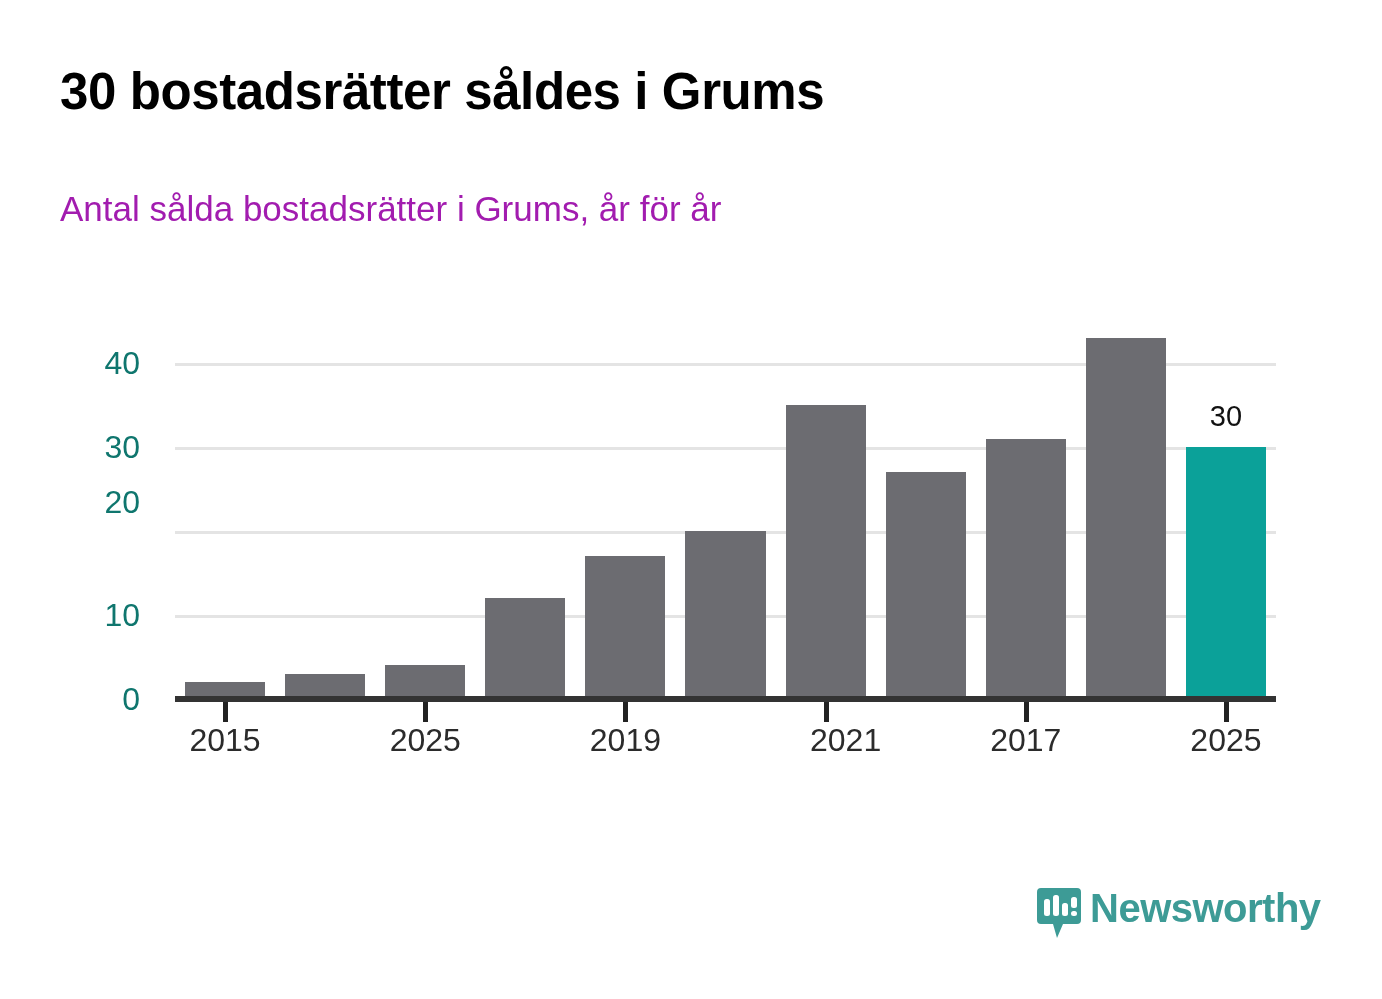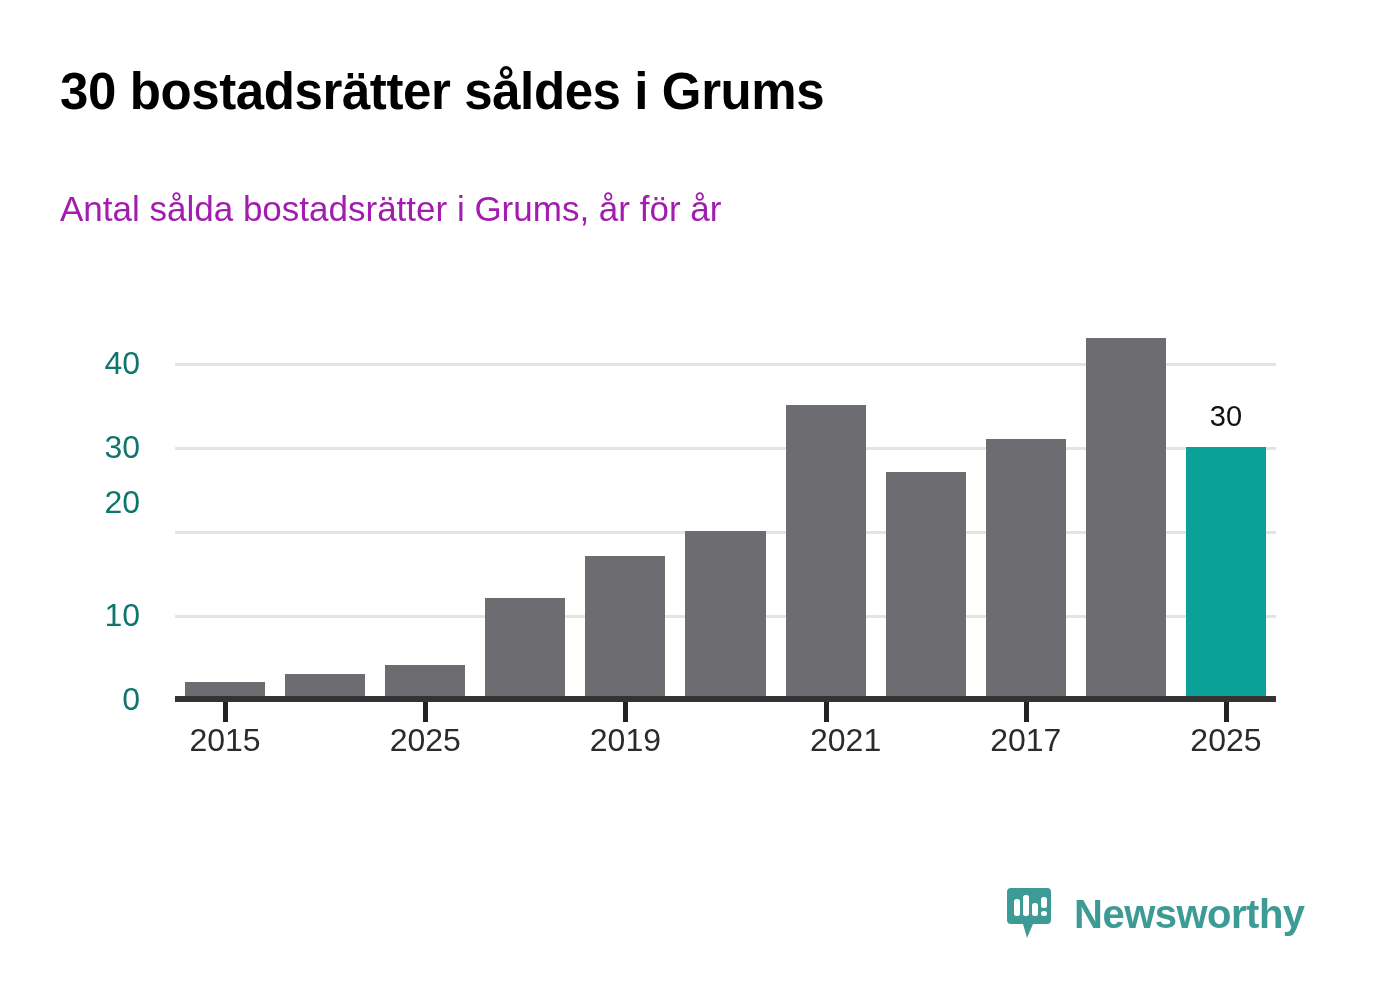--- a/index.html
+++ b/index.html
@@ -114,25 +114,25 @@
     position: absolute;
     left: 60px;
     top: 868px;
     width: 1260px;
     font-size: 26px;
     line-height: 1.42;
     color: #6b6b6f;
   }
   .logo {
     position: absolute;
-    left: 1007px;
+    left: 1037px;
     top: 888px;
     display: flex;
-    align-items: center;
-    gap: 23px;
+    align-items: flex-start;
+    gap: 9px;
   }
   .logo-mark { width: 44px; height: 52px; display: block; }
   .logo-text {
     font-size: 40px;
     font-weight: bold;
     color: #3d9b96;
     letter-spacing: -0.5px;
     line-height: 1;
   }
 </style>

